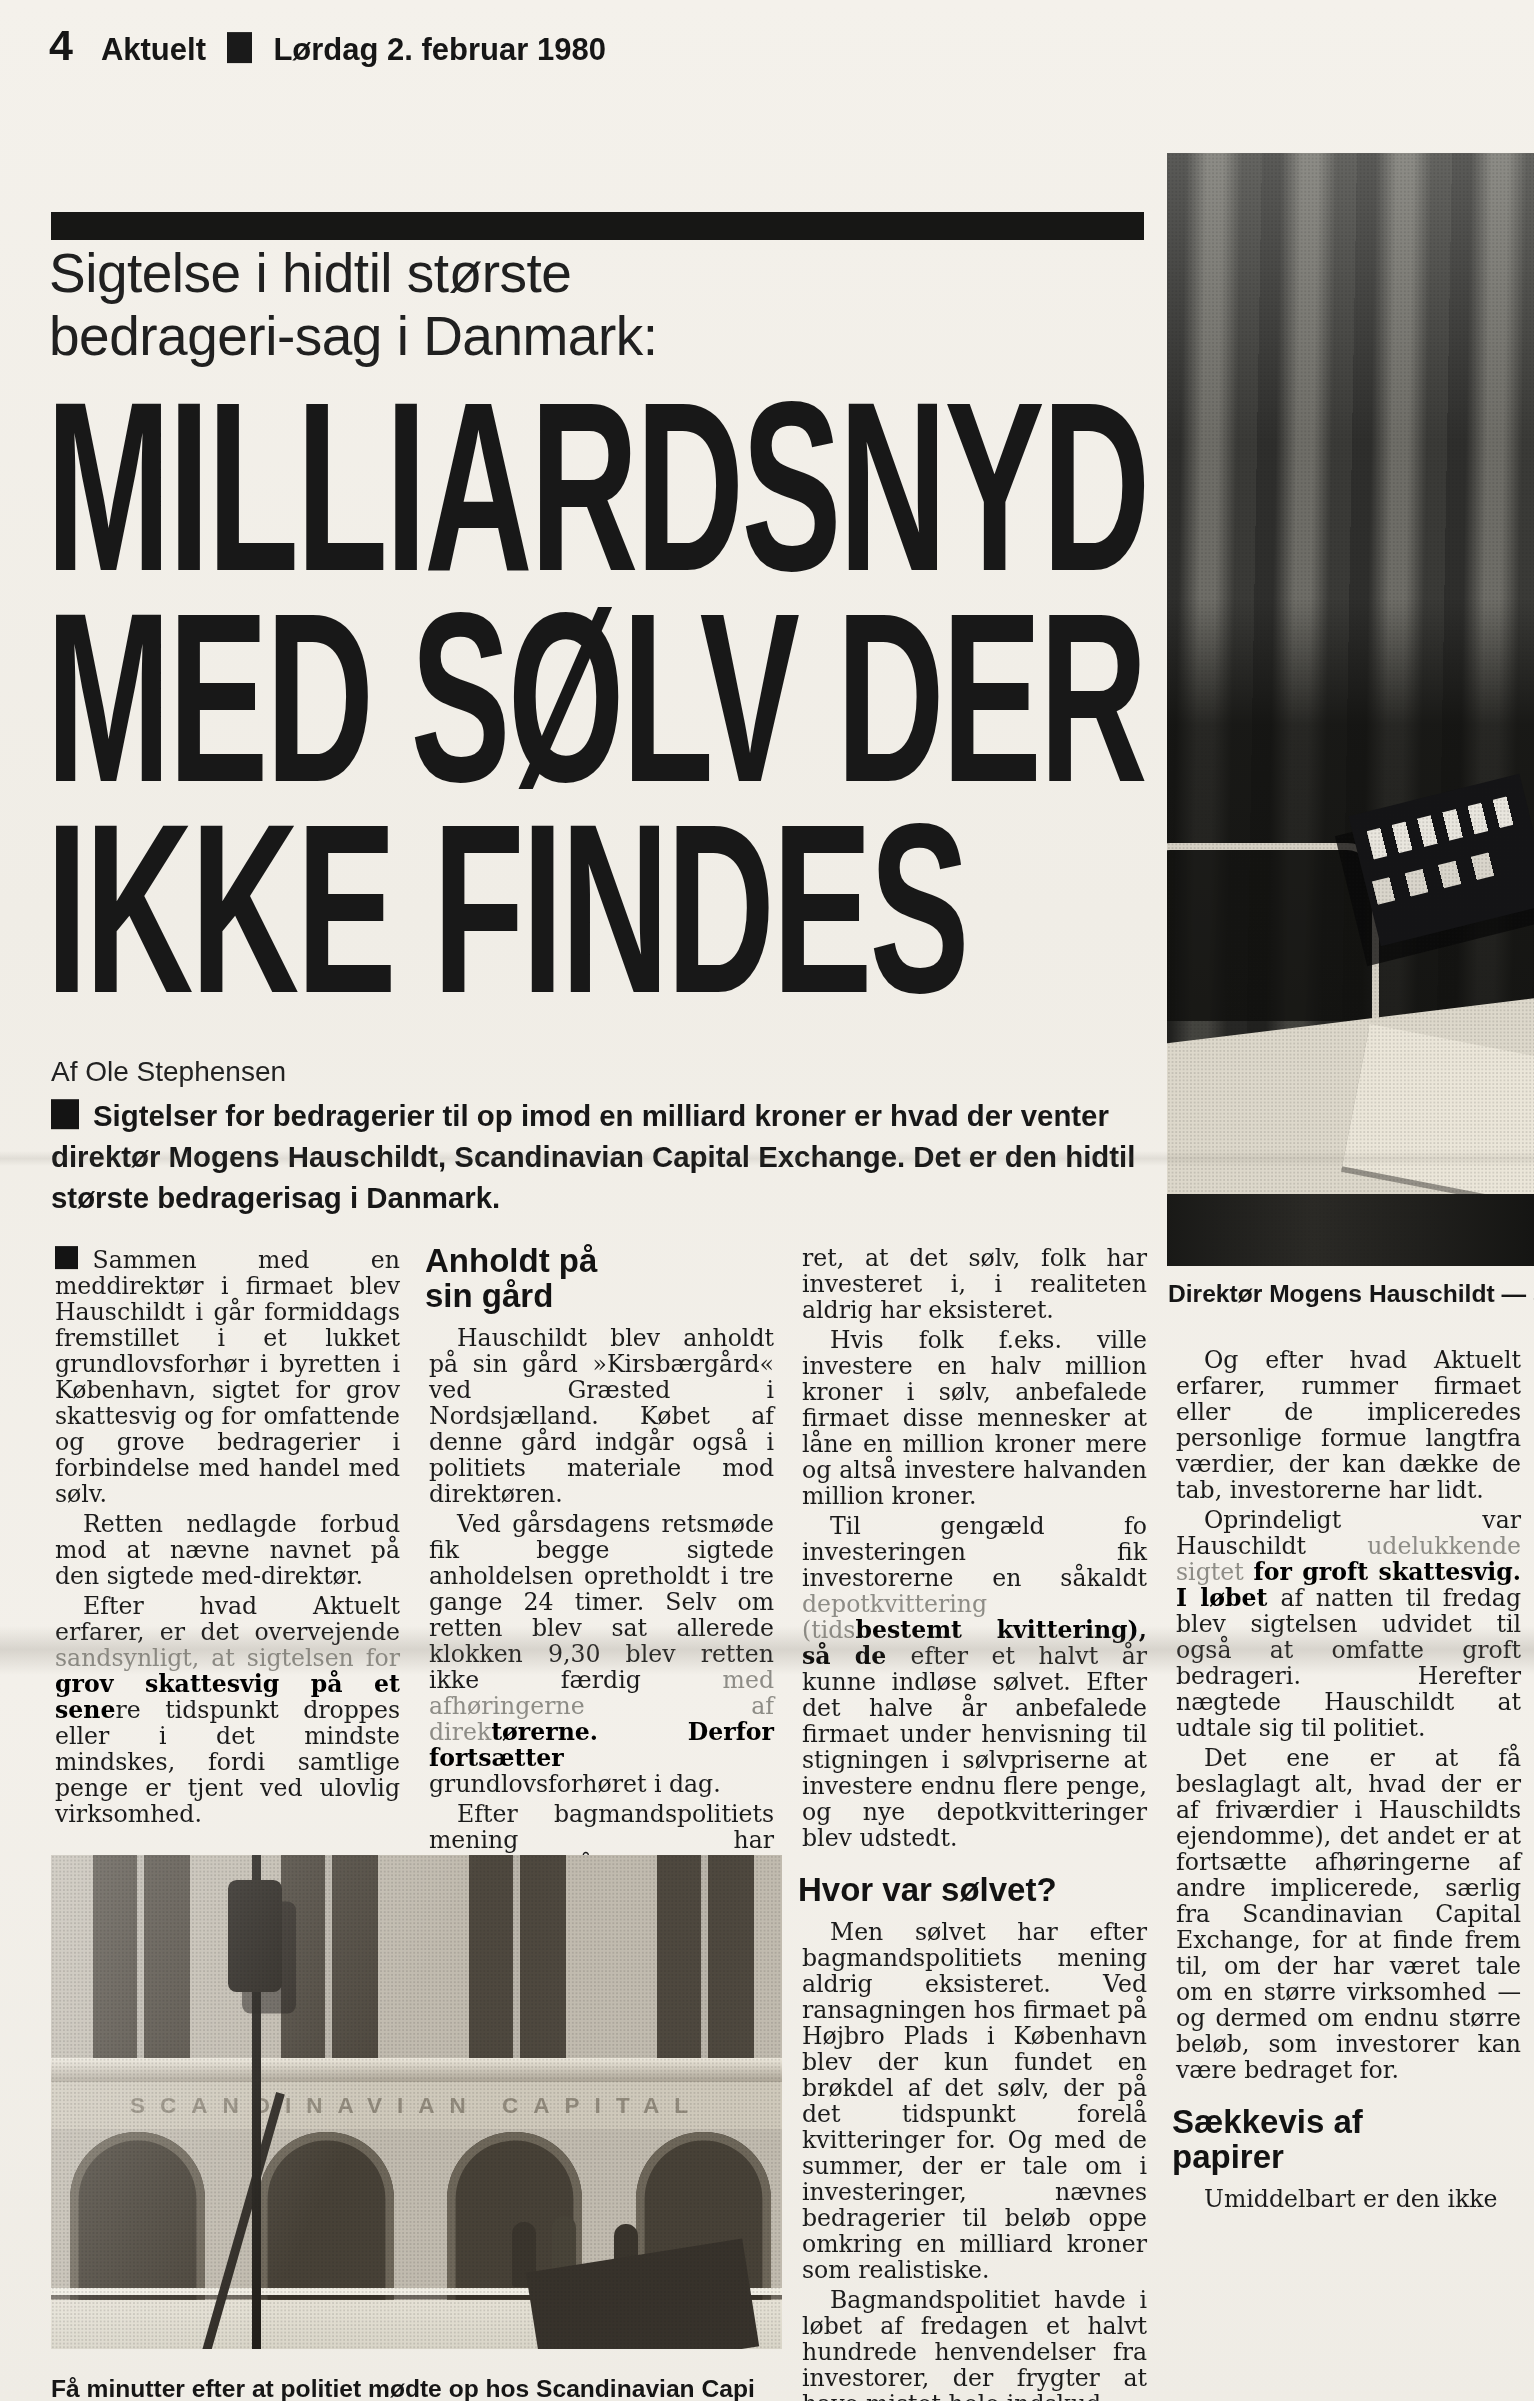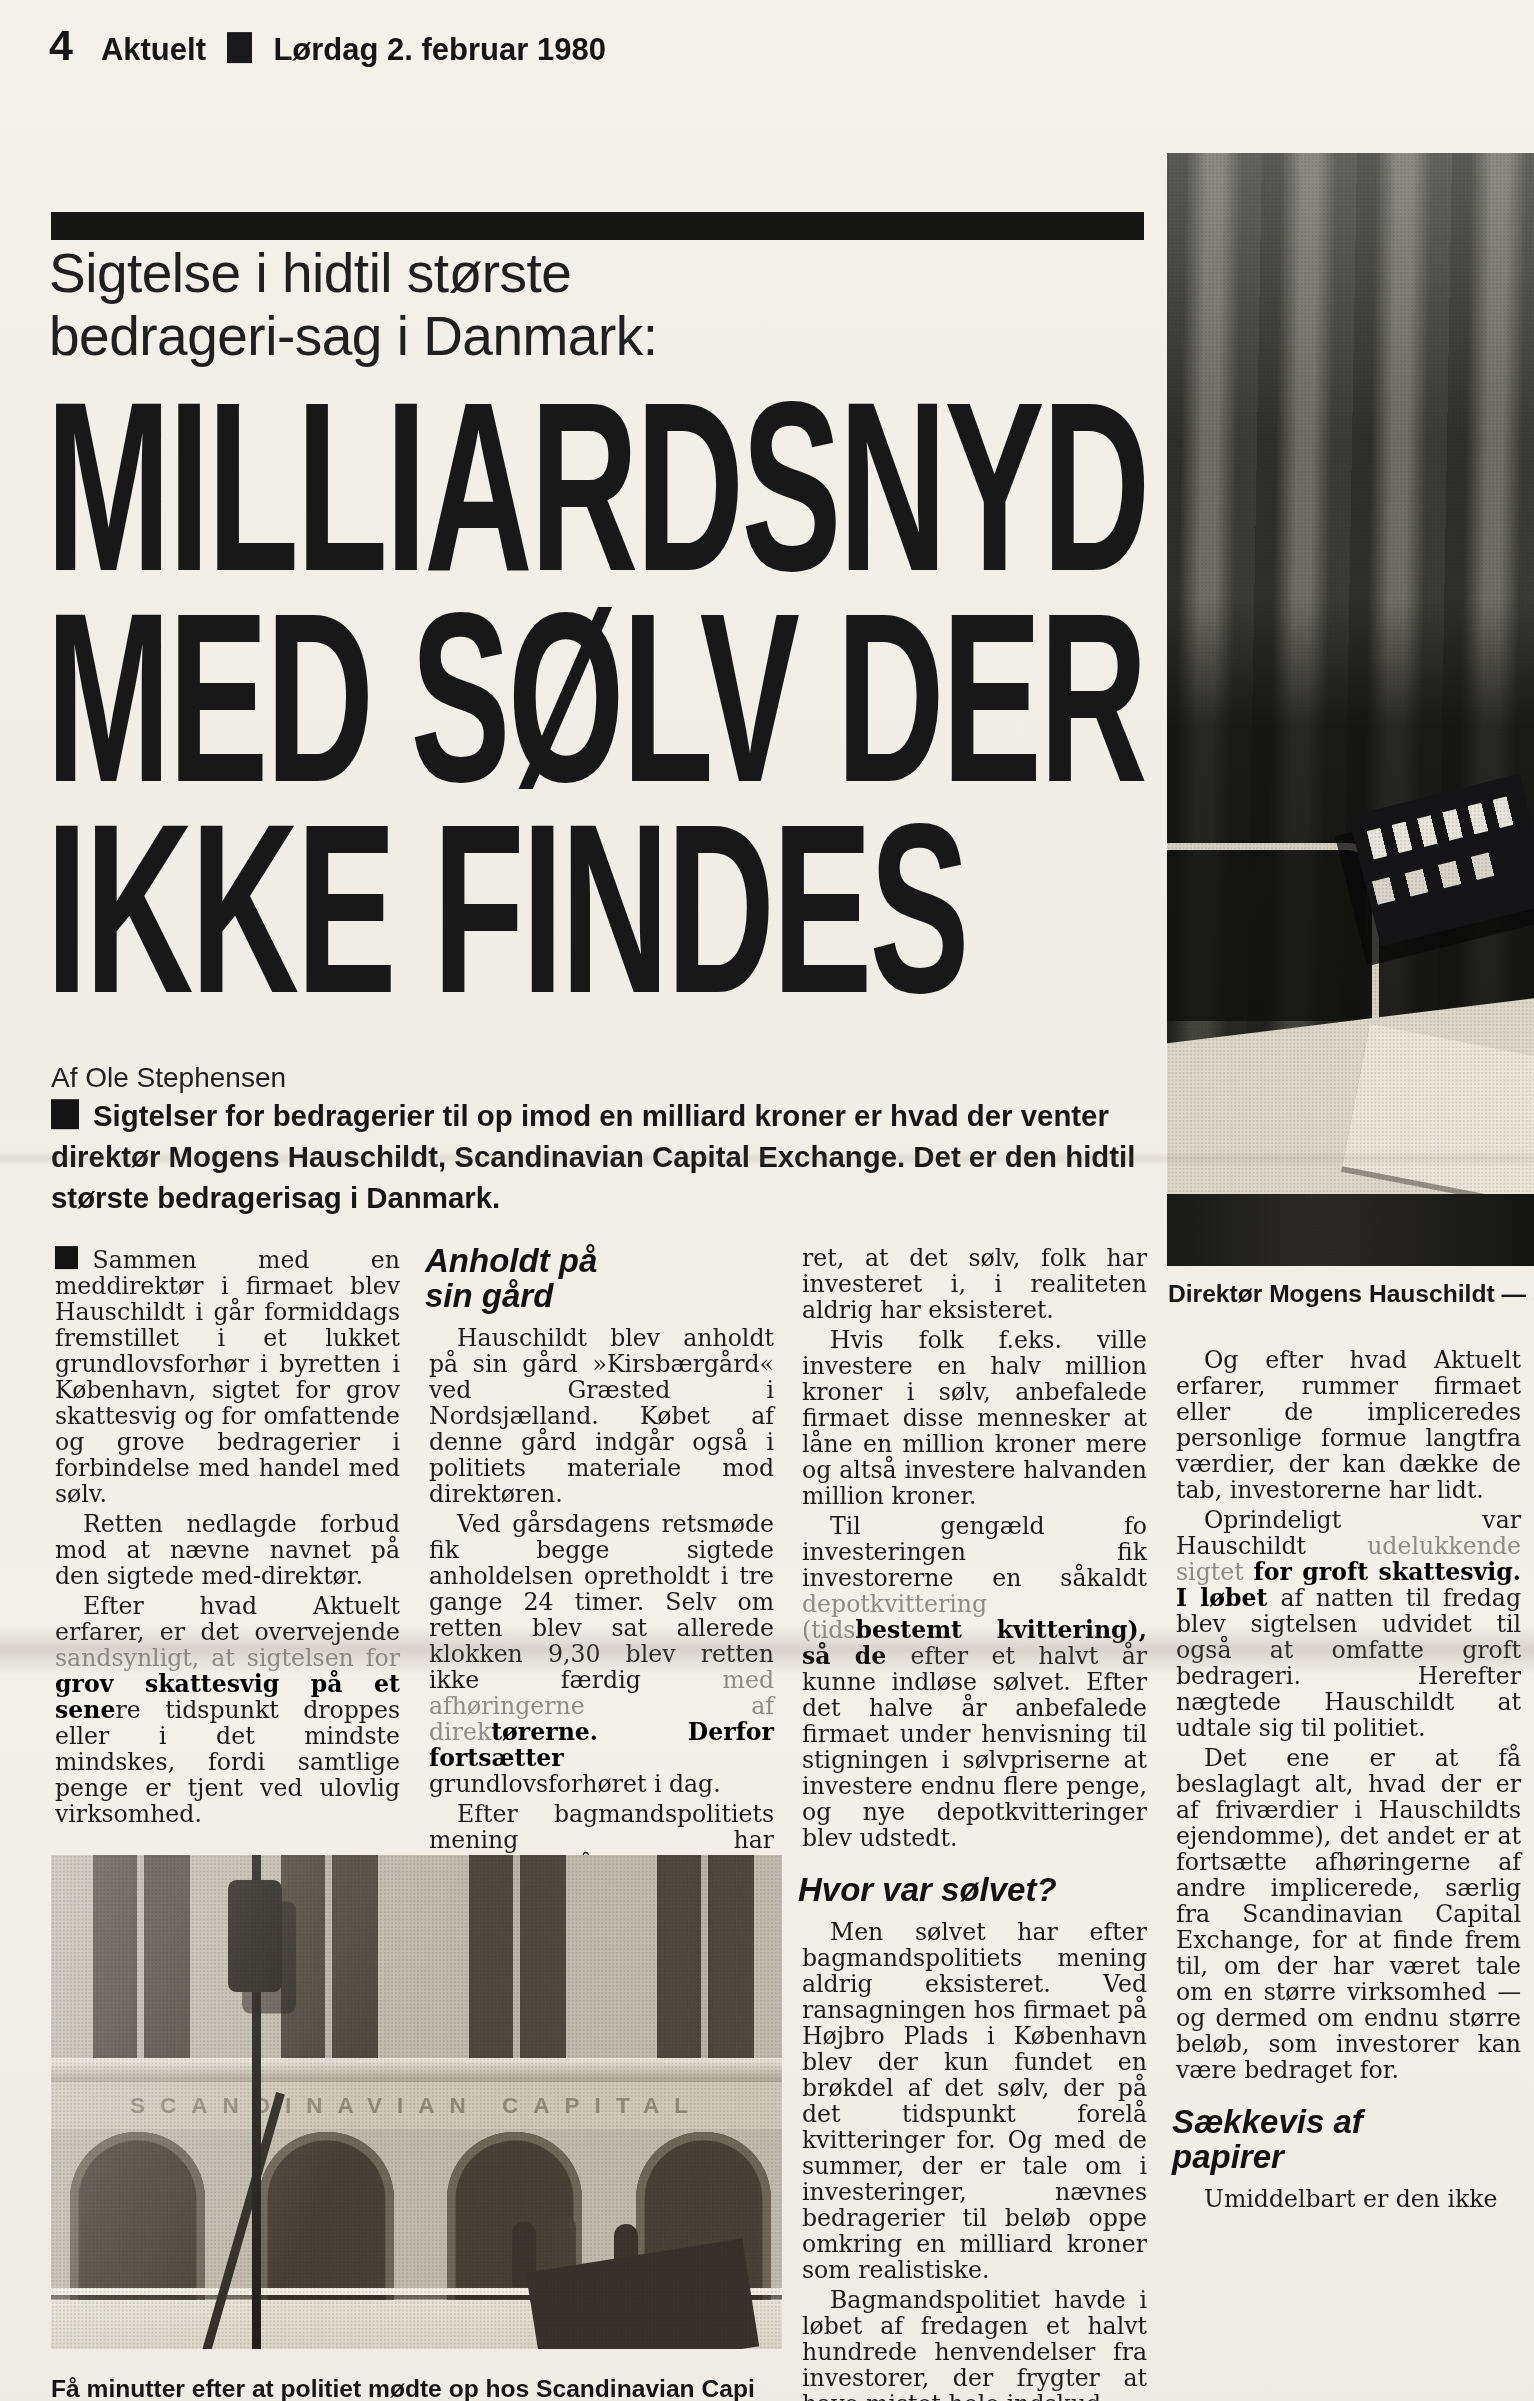--- a/index.html
+++ b/index.html
@@ -14,29 +14,29 @@
   .hdr .masthead{font-size:31px;font-weight:700;margin-left:28px;color:#161616;}
   .hdr .sep-square{width:24.6px;height:31px;background:#1a1a1a;margin:0 21.4px;align-self:center;transform:translateY(2.1px);}
   .hdr .date{font-size:31px;font-weight:700;color:#161616;}
   .top-rule{position:absolute;left:51px;top:212px;width:1093px;height:28px;background:#171715;}
   
   .kicker{position:absolute;left:49px;top:242px;font-size:55px;line-height:63px;font-weight:400;color:#202020;letter-spacing:-0.5px;}
   .headline{position:absolute;left:46px;top:381px;margin:0;font-weight:700;color:#181818;}
   .hl-line{display:block;height:211px;line-height:211px;white-space:nowrap;}
   .hl-line > span{display:inline-block;font-size:242px;letter-spacing:-4.3px;transform:scaleX(0.62);transform-origin:left center;}
   
-  .byline{position:absolute;left:51px;top:1056px;font-size:28px;font-weight:400;color:#222;margin-top:6px;}
+  .byline{position:absolute;left:51px;top:1056px;font-size:28px;font-weight:400;color:#222;}
   .lead{position:absolute;left:51px;top:1095px;width:1093px;font-size:29.4px;line-height:41px;font-weight:700;color:#171717;}
   .lead-bullet{display:inline-block;width:28px;height:30px;background:#141414;margin-right:14px;transform:translateY(3.2px);}
   
   .col{position:absolute;width:353px;font-family:"DejaVu Serif",serif;font-size:23.6px;line-height:26px;color:#1b1b1b;text-align:justify;}
   .body-p{margin:4px;}
   .body-p.indent{text-indent:28px;}
   .p-bullet{display:inline-block;width:22.5px;height:22.5px;background:#141414;margin-right:15px;transform:translateY(1.1px);}
-  .col-heading{font-family:"Liberation Sans",sans-serif;font-size:33px;line-height:35px;font-weight:700;color:#131313;margin:21.4px 0 11.8px;text-align:left;text-indent:0;white-space:pre-line;font-style:italic;}
+  .col-heading{font-family:"Liberation Sans",sans-serif;font-size:33px;line-height:35px;font-weight:700;color:#131313;margin:21.4px 0 11.8px;text-align:left;text-indent:0;white-space:pre-line;}
   .col-heading:first-child{margin-top:2.1px;}
   .run-n{}
   .run-f{color:#8d8c86;}
   .run-b{font-weight:700;color:#000;}
   
   .photo{position:absolute;overflow:hidden;}
   .halftone{position:absolute;inset:0;background-image:radial-gradient(rgba(25,25,25,.38) 0.6px,transparent 0.8px);background-size:3.7px 3.7px;opacity:.45;pointer-events:none;}
   
   .photo-portrait{left:1167px;top:153px;width:367px;height:1113px;background:#46443f;}
   .pp-curtain{position:absolute;inset:0;

